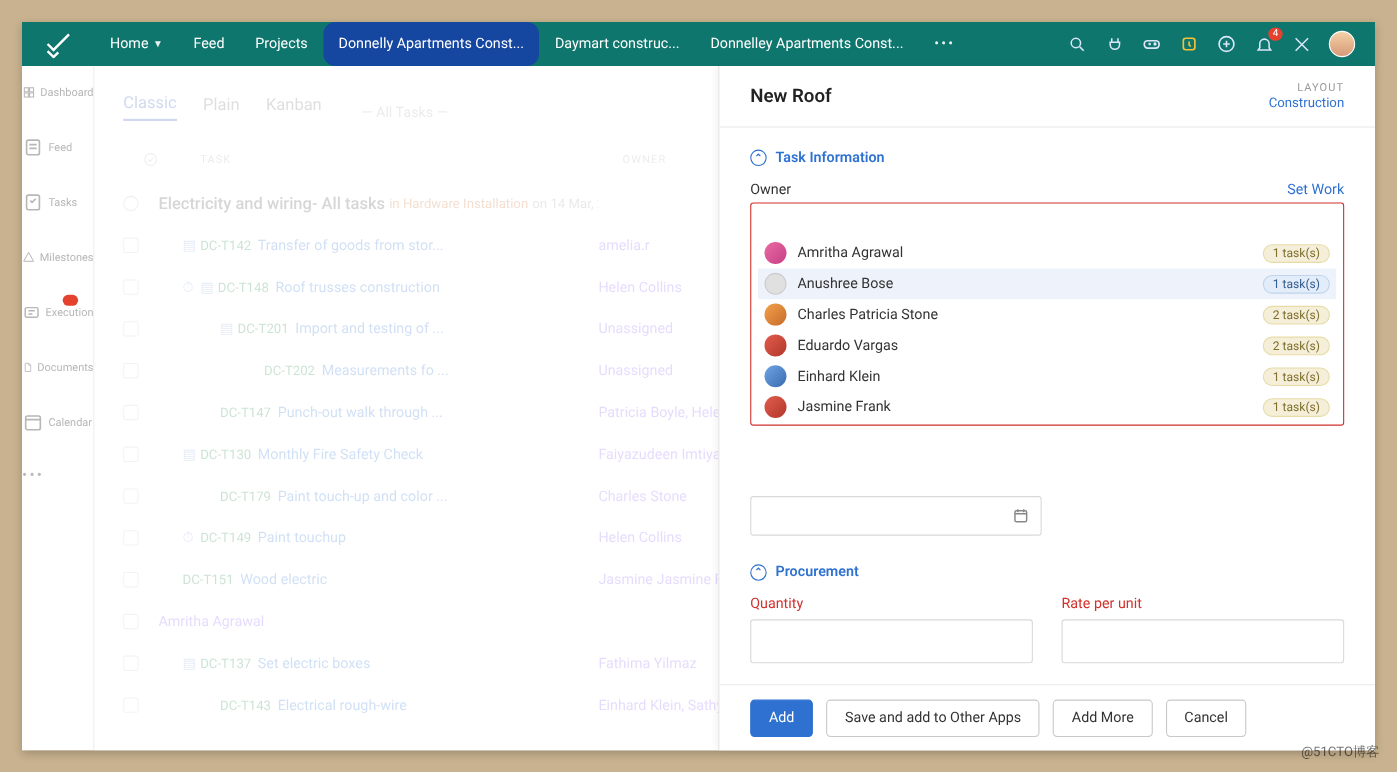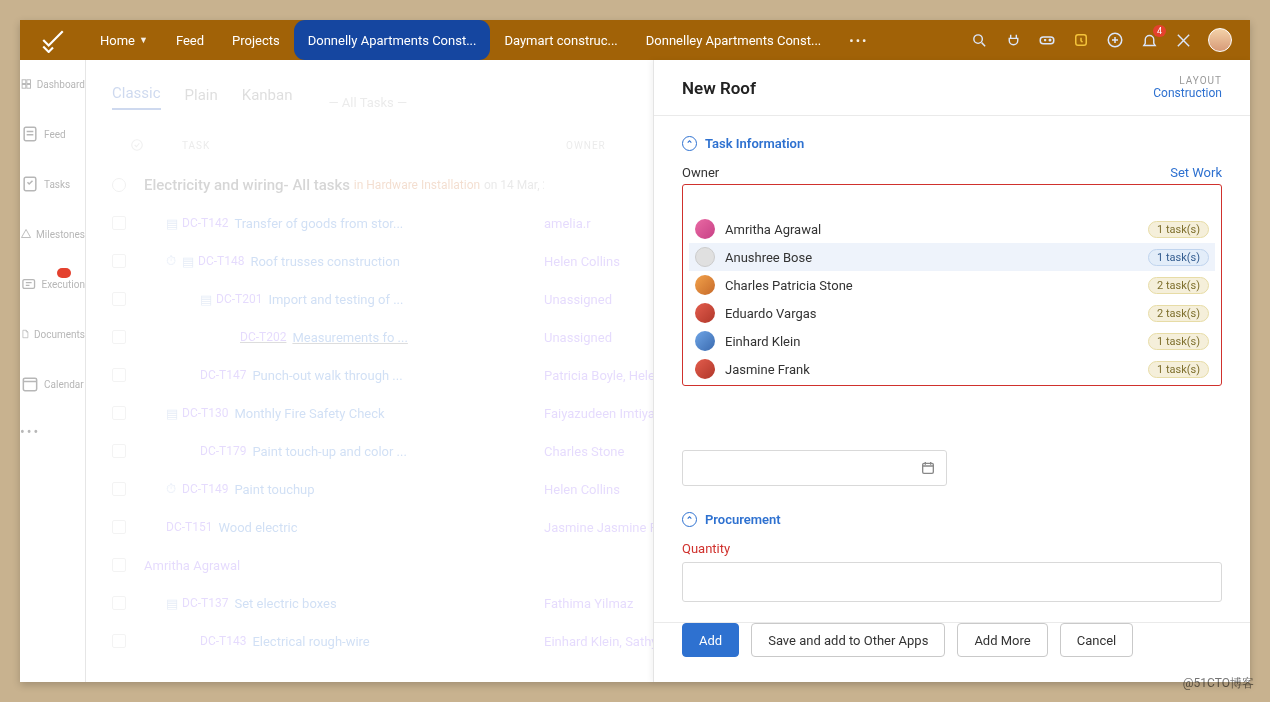--- a/index.html
+++ b/index.html
@@ -1,19 +1,19 @@
 <!DOCTYPE html>
 <html><head>
 <meta charset="utf-8">
 <style>
   * { box-sizing: border-box; margin: 0; padding: 0; font-family: -apple-system, BlinkMacSystemFont, "Segoe UI", Roboto, Helvetica, Arial, sans-serif; }
   body { background: #c8b28f; width: 1270px; height: 702px; overflow: hidden; position: relative; }
   .stage { position: absolute; left: 20px; top: 20px; width: 1230px; height: 662px; background: #fff; box-shadow: 0 3px 8px rgba(0,0,0,0.2); }
   
-  .topbar { height: 40px; background: #a16207; color: #fff; display: flex; align-items: center; font-size: 13px; }
+  .topbar { height: 40px; background: #0f766e; color: #fff; display: flex; align-items: center; font-size: 13px; }
   .brand { width: 66px; display: flex; align-items: center; justify-content: center; }
   .brand svg { width: 26px; height: 26px; }
   .nav { display: flex; height: 100%; }
   .nav-item { padding: 0 14px; display: flex; align-items: center; height: 100%; cursor: pointer; white-space: nowrap; }
   .nav-item.active { background: #1546a0; border-radius: 11px; }
   .nav-item .caret { font-size: 9px; margin-left: 4px; opacity: .9; }
   .nav-more { padding: 0 14px; display:flex; align-items:center; }
   .dots3 { letter-spacing: 2px; opacity:.9; }
   .flex-spacer { flex: 1; }
   .tb-icons { display:flex; align-items:center; gap: 16px; padding-right: 18px; }
@@ -34,29 +34,29 @@
   
   .tabs { display:flex; align-items:flex-end; gap:24px; padding:24px 0 10px 26px; font-size:15px; color:#6b6b6b; }
   .tabs .tab { cursor:pointer; padding-bottom:6px; }
   .tabs .tab.active { color:#2255b6; border-bottom:2px solid #2255b6; }
   .tabs .filter { color:#a3a3a3; font-size:13px; margin-left:12px; }
   .col-headers { display:flex; align-items:center; padding:18px 0 14px 26px; font-size:10px; letter-spacing:1px; color:#a5a5a5; text-transform:uppercase; }
   .col-headers .task-col { flex:0 0 418px; padding-left:34px; }
   .rows { font-size:13px; color:#666; }
   .row { display:flex; align-items:center; height:38px; padding-left:26px; }
   .row .ck { width:14px; height:14px; border:1px solid #c9c9c9; border-radius:2px; margin-right:18px; flex-shrink:0; }
-  .row .id { color:#8b5cf6; margin-right:6px; font-size:12px; }
+  .row .id { color:#15803d; margin-right:6px; font-size:12px; }
   .row .t-title { color:#2e71d0; }
   .row.group { font-size:15px; color:#8a8a8a; }
   .row.group .t1 { color:#444; font-weight:500; }
   .task-main { flex:0 0 400px; display:flex; align-items:center; overflow:hidden; white-space:nowrap; }
   .owner-col { color:#8b5cf6; font-size:13px; }
   .indent1 { padding-left:22px; }
   .indent2 { padding-left:56px; }
-  .indent3 { padding-left:96px;text-decoration:underline; }
+  .indent3 { padding-left:96px; }
   .file-ico { display:inline-flex; width:12px; margin-right:4px; color:#8aa7d8; }
   
   .panel { position:absolute; right:0; top:40px; bottom:0; width:597px; background:#fff; border-left:1px solid #e4e4e4; box-shadow:-2px 0 6px rgba(0,0,0,0.05); z-index:20; display:flex; flex-direction:column; }
   .panel-head { height:56px; border-bottom:1px solid #eaeaea; display:flex; align-items:center; justify-content:space-between; padding:0 28px; }
   .panel-head .title { font-size:17px; font-weight:600; color:#222; }
   .panel-head .rt { text-align:right; font-size:11px; }
   .panel-head .rt .lay { color:#9a9a9a; letter-spacing:1px; text-transform:uppercase; font-size:10px; }
   .panel-head .rt .val { color:#2e71d0; font-size:12px; }
   .panel-body { flex:1; overflow:auto; padding:20px 28px 10px; }
   .sec-head { display:flex; align-items:center; gap:8px; color:#2e71d0; font-weight:600; font-size:13px; margin-bottom:14px; }
@@ -72,25 +72,25 @@
   .av.pink { background:linear-gradient(135deg,#e96aa4,#c74085); }
   .av.grey { background:#e0e0e0; border:1px solid #ccc; }
   .av.orange { background:linear-gradient(135deg,#f2a24b,#c66a2a); }
   .av.red { background:linear-gradient(135deg,#e35d4d,#b0372a); }
   .av.blue { background:linear-gradient(135deg,#6fa5e6,#3a6aaf); }
   .chip { margin-left:auto; background:#f5efda; border:1px solid #e7dca6; color:#7e6f2d; font-size:11px; padding:1px 8px; border-radius:10px; }
   .chip.sel { background:#e3edf9; border:1px solid #c0d4ee; color:#335c8f; }
   .date-row { margin-top:64px; }
   .date-input { width:265px; height:36px; border:1px solid #d9d9d9; border-radius:3px; display:flex; align-items:center; justify-content:flex-end; padding:0 10px; color:#888; }
   .sec2 { margin-top:26px; }
-  .proc-fields { display:flex; gap:26px; margin-top:12px;flex-direction:column; }
+  .proc-fields { display:flex; gap:26px; margin-top:12px; }
   .fld { flex:1; }
   .fld label { font-size:13px; color:#d0312d; display:block; margin-bottom:6px; }
   .fld .inp { height:40px; border:1px solid #d9d9d9; border-radius:3px; width:100%; }
-  .panel-foot { height:60px; border-top:1px solid #eaeaea; display:flex; gap:12px; padding:0 28px; }
+  .panel-foot { height:60px; border-top:1px solid #eaeaea; display:flex; align-items:center; gap:12px; padding:0 28px; }
   .btn { height:34px; padding:0 16px; border-radius:4px; border:1px solid #c9c9c9; background:#fff; color:#333; font-size:13px; cursor:pointer; }
   .btn.primary { background:#2e71d0; border-color:#2e71d0; color:#fff; }
   .watermark { position:absolute; right:16px; bottom:10px; font-size:12px; color:rgba(0,0,0,0.55); z-index:40; }
 </style>
 </head>
 <body>
 
 <div class="stage">
 
   <div class="topbar">

